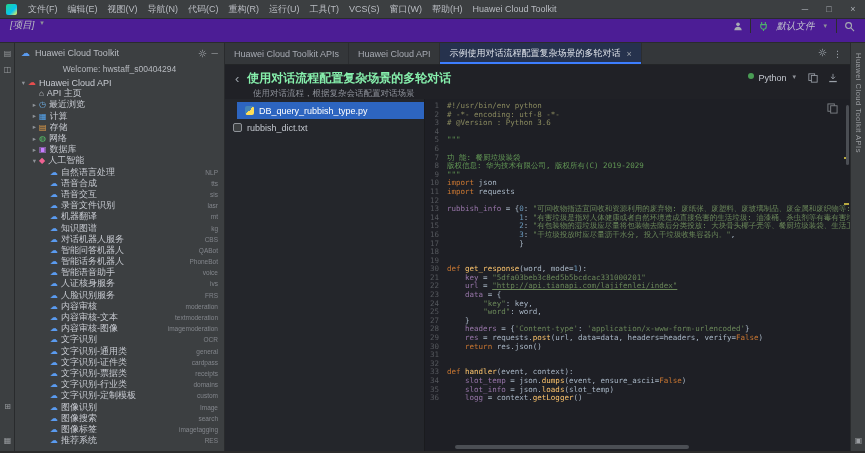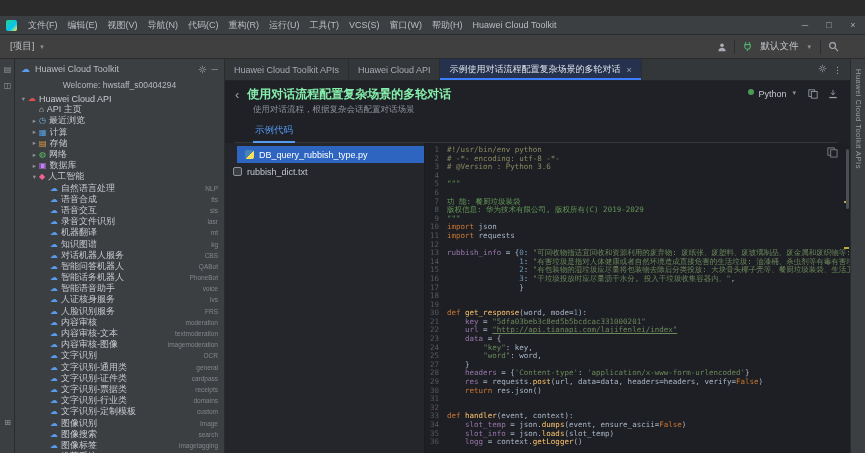--- a/index.html
+++ b/index.html
@@ -3,35 +3,35 @@
 <meta charset="utf-8">
 <style>
   * { box-sizing: border-box; }
   html,body { margin:0; padding:0; background:#2b2b2b; }
   body { width:865px; height:453px; overflow:hidden;
          font-family:"Liberation Sans","DejaVu Sans",sans-serif; color:#bbbec4; }
   .window { width:865px; height:453px; position:relative; background:#2b2b2b; overflow:hidden; }
 
   
   .titlebar { height:19px; background:#3c3f41; border-bottom:1px solid #292b2d;
-              display:flex; align-items:center; font-size:9px; color:#b9bcc2;margin-top:16px; }
+              display:flex; align-items:center; font-size:9px; color:#b9bcc2; }
   .app-icon { width:11px; height:11px; margin:0 6px 0 6px; border-radius:2px;
               background:linear-gradient(135deg,#21d789,#07c3f2 60%,#fcf84a); flex:none; }
   .menus { display:flex; align-items:center; }
   .menu-item { padding:0 5px; white-space:nowrap; }
   .win-controls { margin-left:auto; display:flex; align-items:center; height:100%; }
   .win-btn { width:24px; height:100%; display:flex; align-items:center; justify-content:center;
              color:#a9adb3; font-size:9px; }
 
   
-  .toolbar { height:24px; background:#404040; border-bottom:1px solid #292b2d;
-             display:flex; align-items:center; font-size:9.5px; color:#b9bcc2; }
+  .toolbar { height:24px; background:#4c1d95; border-bottom:1px solid #292b2d;
+             display:flex; align-items:flex-start; font-size:9.5px; color:#b9bcc2;font-style:italic; }
   .project-label { padding:0 4px 0 10px; }
   .caret { font-size:7px; color:#8f9399; padding:0 2px; }
-  .tb-right { margin-left:auto; display:flex; align-items:center; gap:7px; padding-right:26px; }
+  .tb-right { margin-left:auto; display:flex; align-items:center; gap:7px; padding-right:10px; }
   .tb-sep { width:1px; height:14px; background:#2b2d30; }
   .tb-label { color:#c3c7ce; }
   .ic-btn { display:flex; align-items:center; }
 
   
   .main { display:flex; height:408px; }
   .edge { width:15px; background:#3c3f41; position:relative; flex:none; }
   .edge.left  { border-right:1px solid #292b2d; }
   .edge.right { border-left:1px solid #292b2d; }
   .edge-ic { position:absolute; left:0; width:15px; text-align:center;
@@ -422,23 +422,20 @@
               </svg>
           </span>
           <span class="hdr-ic">
             <svg width="10" height="10" viewBox="0 0 12 12">
                 <path d="M6 1v6M3.5 4.5L6 7l2.5-2.5" stroke="#9aa0a8" fill="none"></path>
                 <path d="M1.5 9.5h9v1.5h-9z" fill="#9aa0a8"></path>
               </svg>
           </span>
         </div>
         <div class="doc-subtitle">使用对话流程，根据复杂会话配置对话场景</div>
-        <div class="sample-tabs-row">
-          <span class="sample-tab">示例代码</span>
-        </div>
       </div>
 
       <div class="content-row">
         <div class="filelist">
             <div class="file-row selected">
               <span class="ficon python"></span>
               <span class="fname">DB_query_rubbish_type.py</span>
             </div>
             <div class="file-row">
               <span class="ficon text"></span>

